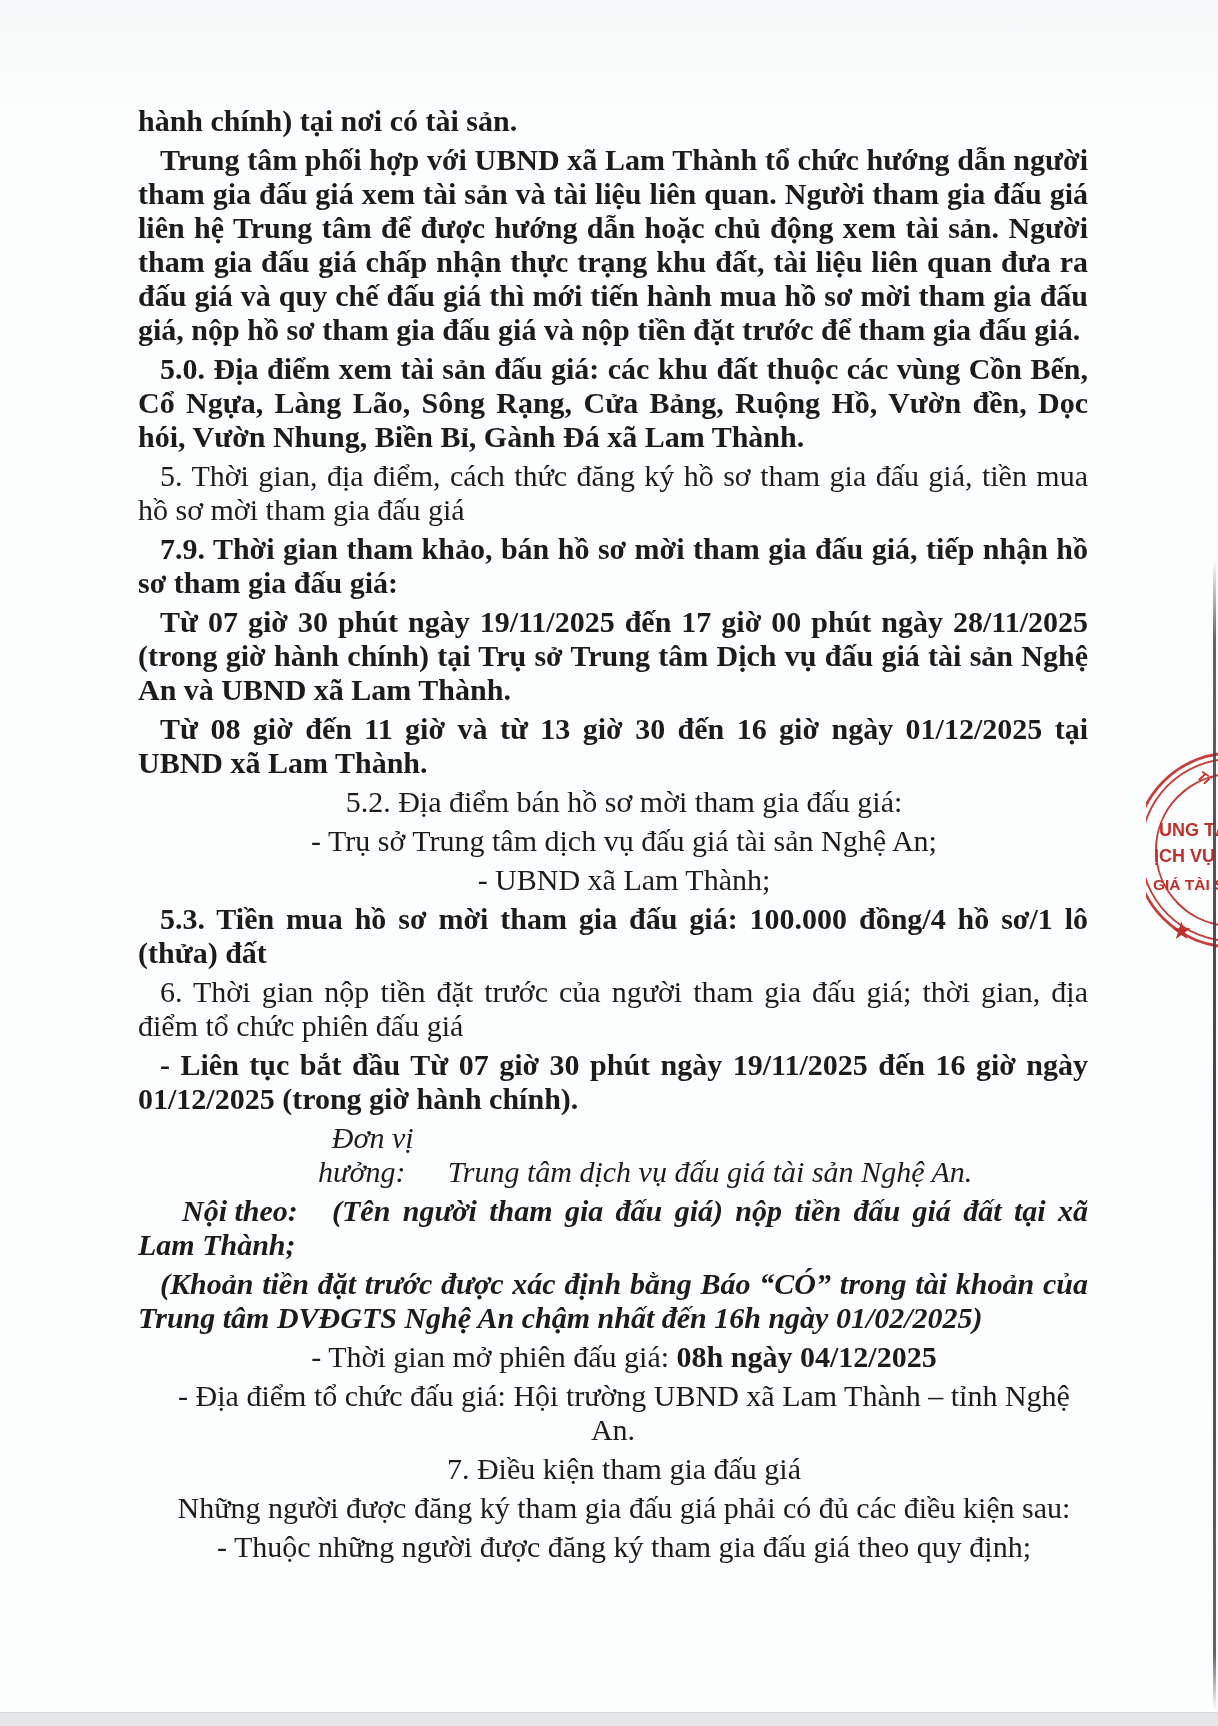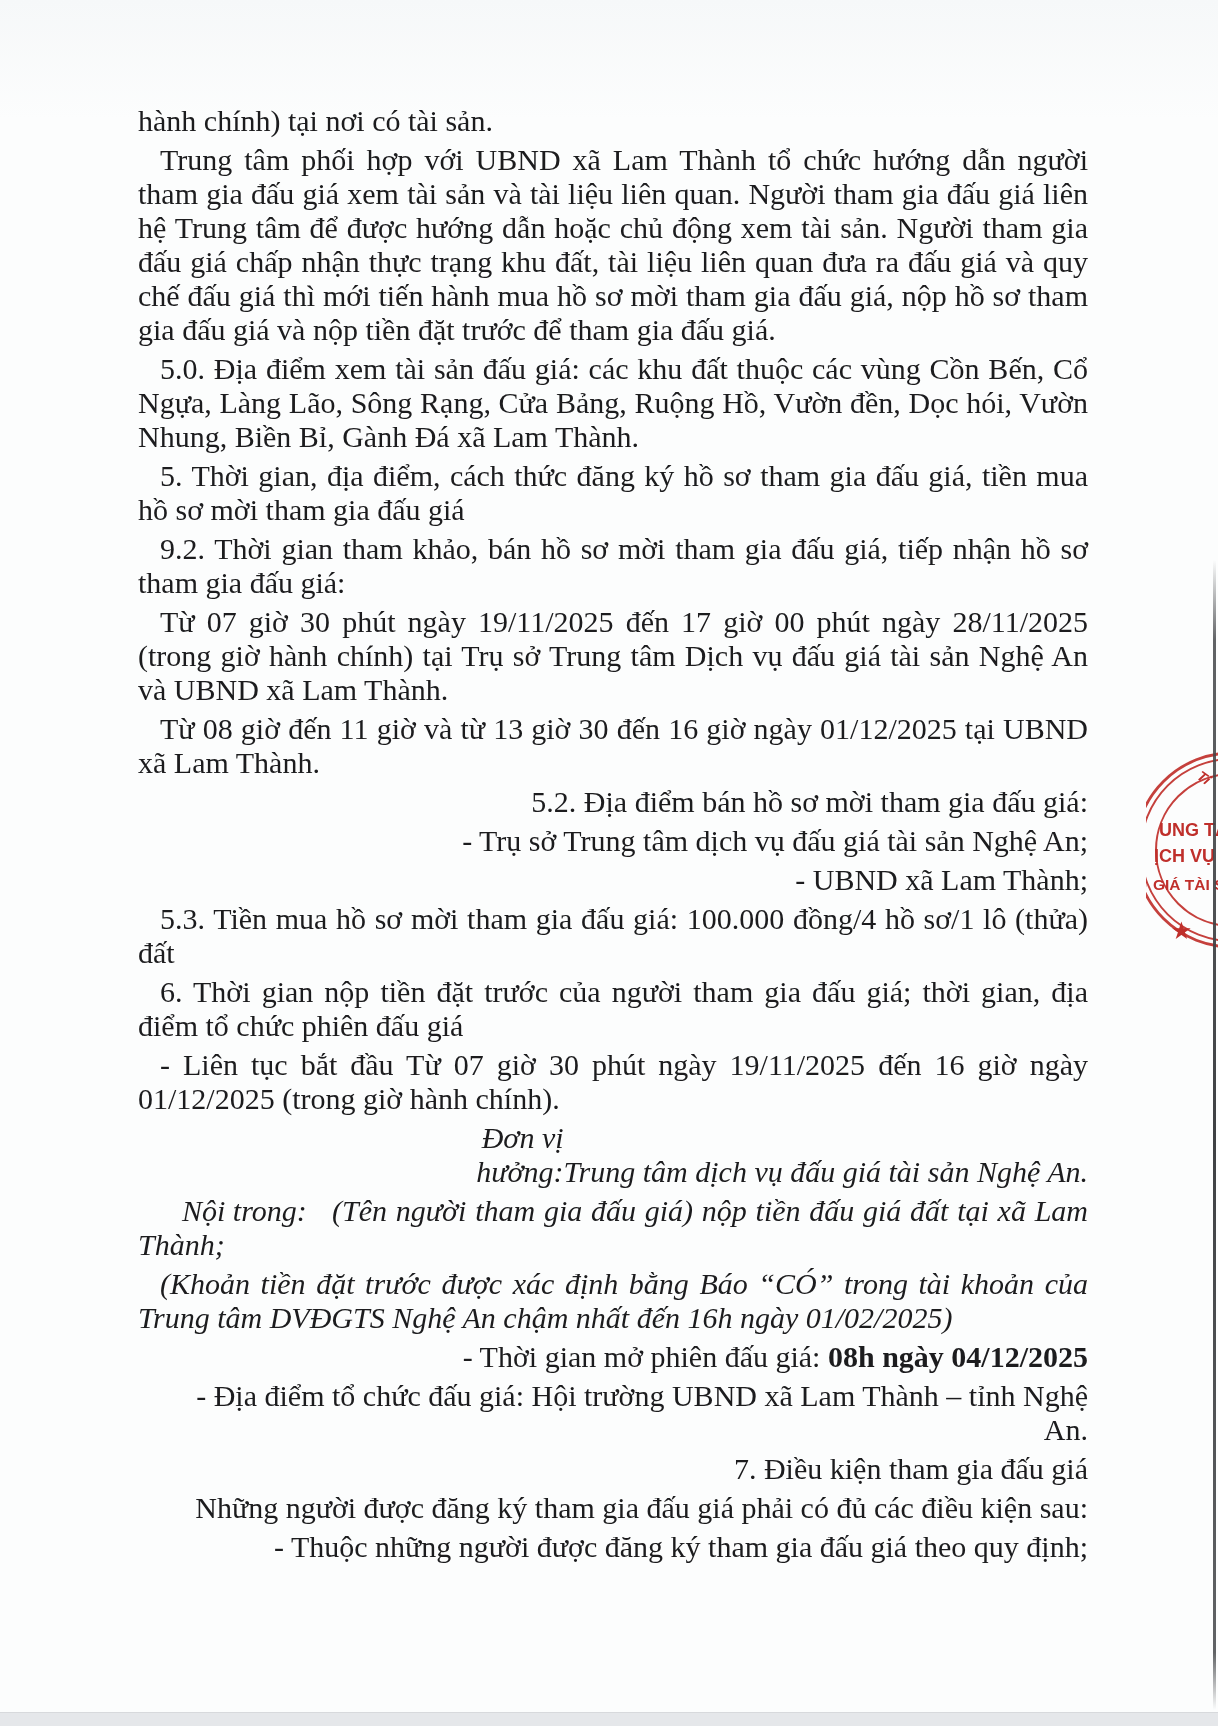--- a/index.html
+++ b/index.html
@@ -13,22 +13,22 @@
   .page-tint{
     position:absolute;left:0;top:0;width:1218px;height:120px;
     background:linear-gradient(#f6f8f9, rgba(255,255,255,0));
     pointer-events:none;
   }
   .doc{
     position:absolute;left:138px;top:104px;width:950px;
     color:#1c1c1e;
     font-size:30px;line-height:34px;
   }
-  .doc p{margin:0 0 5px 0;text-align:right;}
-  .doc p.j{text-align:justify;}
+  .doc p{margin:0 0 5px 0;text-align:center;}
+  .doc p.j{text-align:justify;font-weight:bold;}
   .doc p.ind{text-indent:22px;}
   .doc p.b{font-weight:normal;}
   .doc p.it{font-style:italic;}
   .lbl{display:inline-block;width:172px;}
   .bold-run{font-weight:bold;}
   
   .stamp{
     position:absolute;left:1146px;top:746px;width:72px;height:210px;
     overflow:hidden;
   }
@@ -53,34 +53,34 @@
 </head>
 <body>
 
 <div class="page-tint"></div>
 
 <div class="doc">
   <p class="j">hành chính) tại nơi có tài sản.</p>
   <p class="ind j">Trung tâm phối hợp với UBND xã Lam Thành tổ chức hướng dẫn người tham gia đấu giá xem tài sản và tài liệu liên quan. Người tham gia đấu giá liên hệ Trung tâm để được hướng dẫn hoặc chủ động xem tài sản. Người tham gia đấu giá chấp nhận thực trạng khu đất, tài liệu liên quan đưa ra đấu giá và quy chế đấu giá thì mới tiến hành mua hồ sơ mời tham gia đấu giá, nộp hồ sơ tham gia đấu giá và nộp tiền đặt trước để tham gia đấu giá.</p>
   <p class="ind j">5.0. Địa điểm xem tài sản đấu giá: các khu đất thuộc các vùng Cồn Bến, Cổ Ngựa, Làng Lão, Sông Rạng, Cửa Bảng, Ruộng Hồ, Vườn đền, Dọc hói, Vườn Nhung, Biền Bỉ, Gành Đá xã Lam Thành.</p>
   <p class="ind j b">5. Thời gian, địa điểm, cách thức đăng ký hồ sơ tham gia đấu giá, tiền mua hồ sơ mời tham gia đấu giá</p>
-  <p class="ind j">9.2. Thời gian tham khảo, bán hồ sơ mời tham gia đấu giá, tiếp nhận hồ sơ tham gia đấu giá:</p>
+  <p class="ind j">7.9. Thời gian tham khảo, bán hồ sơ mời tham gia đấu giá, tiếp nhận hồ sơ tham gia đấu giá:</p>
   <p class="ind j">Từ 07 giờ 30 phút ngày 19/11/2025 đến 17 giờ 00 phút ngày 28/11/2025 (trong giờ hành chính) tại Trụ sở Trung tâm Dịch vụ đấu giá tài sản Nghệ An và UBND xã Lam Thành.</p>
   <p class="ind j">Từ 08 giờ đến 11 giờ và từ 13 giờ 30 đến 16 giờ ngày 01/12/2025 tại UBND xã Lam Thành.</p>
   <p class="ind">5.2. Địa điểm bán hồ sơ mời tham gia đấu giá:</p>
   <p class="ind">- Trụ sở Trung tâm dịch vụ đấu giá tài sản Nghệ An;</p>
   <p class="ind">- UBND xã Lam Thành;</p>
   <p class="ind j">5.3. Tiền mua hồ sơ mời tham gia đấu giá: 100.000 đồng/4 hồ sơ/1 lô (thửa) đất</p>
   <p class="ind j b">6. Thời gian nộp tiền đặt trước của người tham gia đấu giá; thời gian, địa điểm tổ chức phiên đấu giá</p>
   <p class="ind j">- Liên tục bắt đầu Từ 07 giờ 30 phút ngày 19/11/2025 đến 16 giờ ngày 01/12/2025 (trong giờ hành chính).</p>
   <p class="ind it">
     <span class="lbl">Đơn vị hưởng:</span><span>Trung tâm dịch vụ đấu giá tài sản Nghệ An.</span>
   </p>
   <p class="ind it j">
-    <span class="lbl">Nội trong:</span><span>(Tên người tham gia đấu giá) nộp tiền đấu giá đất tại xã Lam Thành;</span>
+    <span class="lbl">Nội theo:</span><span>(Tên người tham gia đấu giá) nộp tiền đấu giá đất tại xã Lam Thành;</span>
   </p>
   <p class="ind it j">(Khoản tiền đặt trước được xác định bằng Báo “CÓ” trong tài khoản của Trung tâm DVĐGTS Nghệ An chậm nhất đến 16h ngày 01/02/2025)</p>
   <p class="ind">
     <span>- Thời gian mở phiên đấu giá: </span><span class="bold-run">08h ngày 04/12/2025</span>
   </p>
   <p class="ind">- Địa điểm tổ chức đấu giá: Hội trường UBND xã Lam Thành – tỉnh Nghệ An.</p>
   <p class="ind b">7. Điều kiện tham gia đấu giá</p>
   <p class="ind">Những người được đăng ký tham gia đấu giá phải có đủ các điều kiện sau:</p>
   <p class="ind">- Thuộc những người được đăng ký tham gia đấu giá theo quy định;</p>
 </div>

